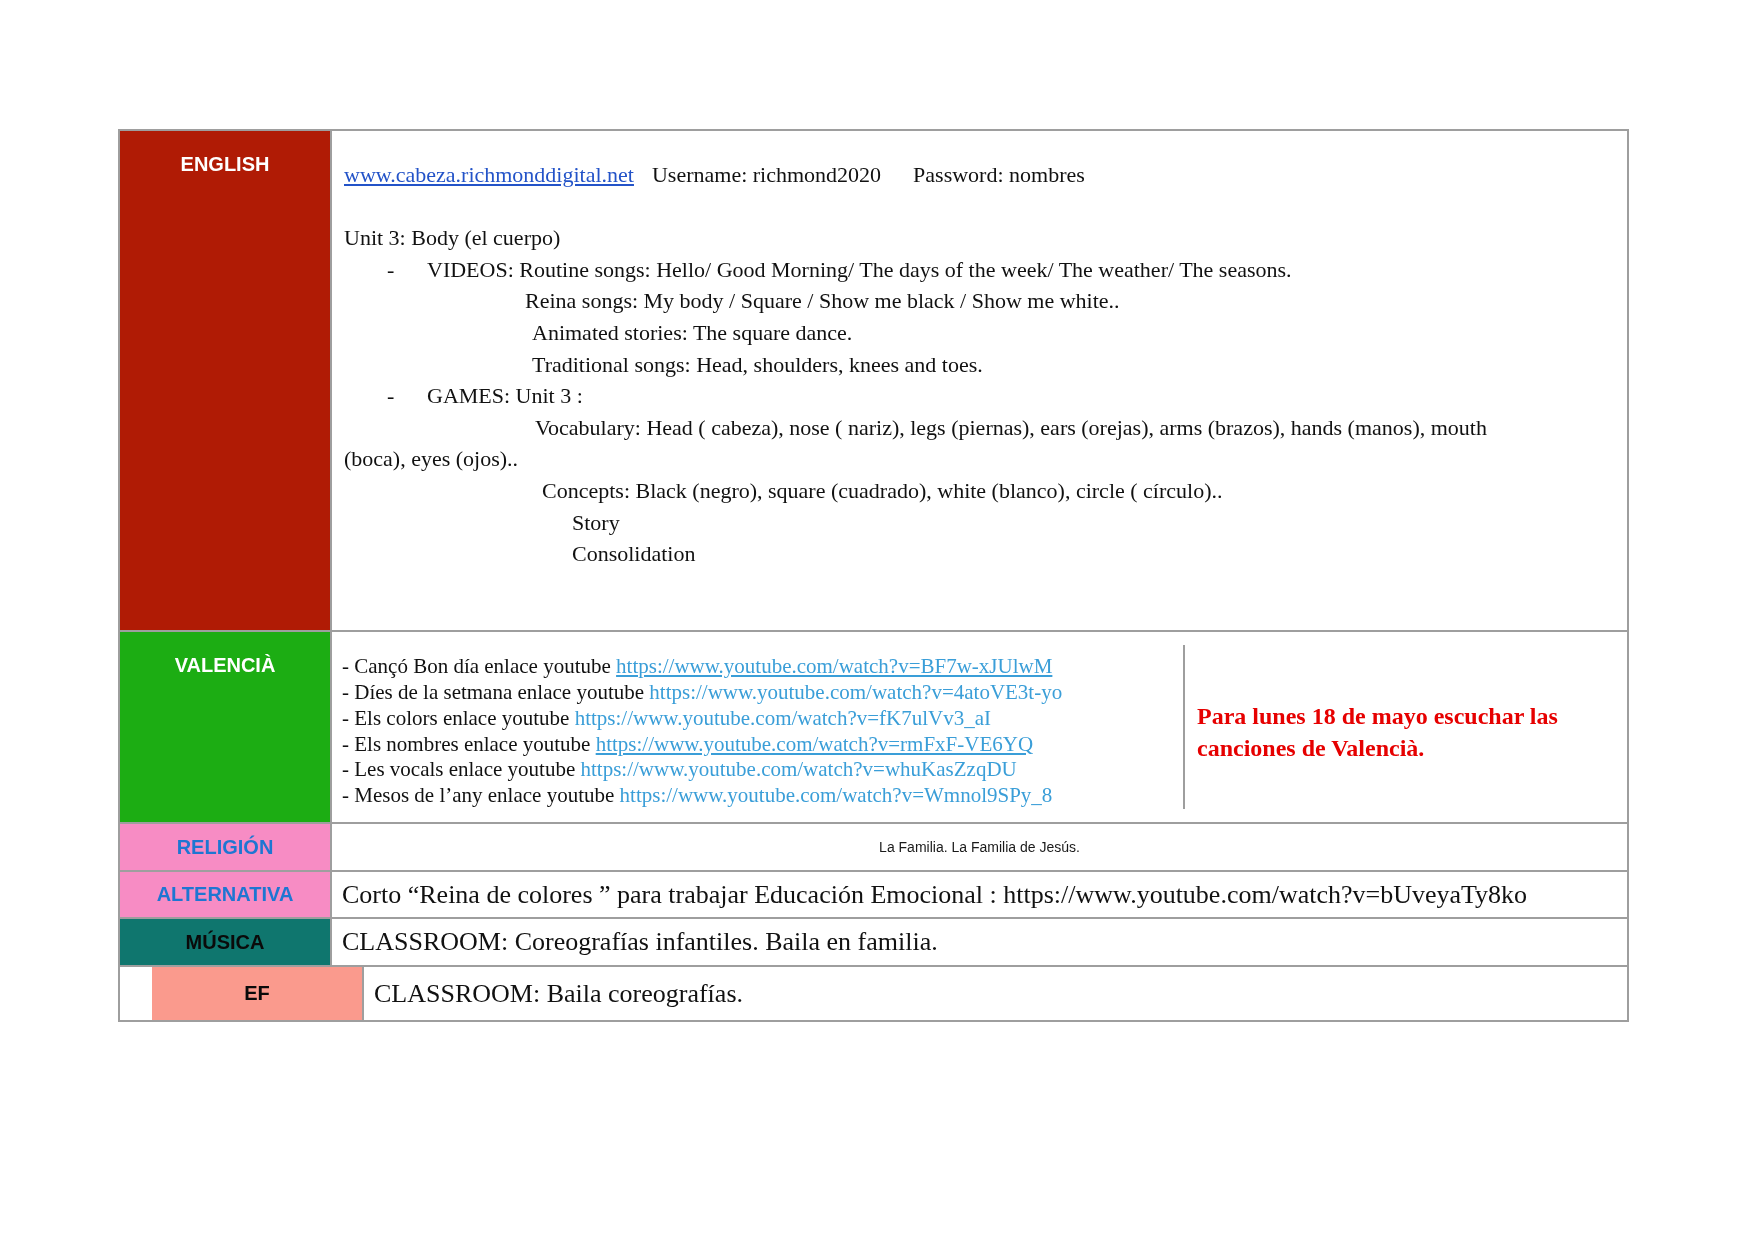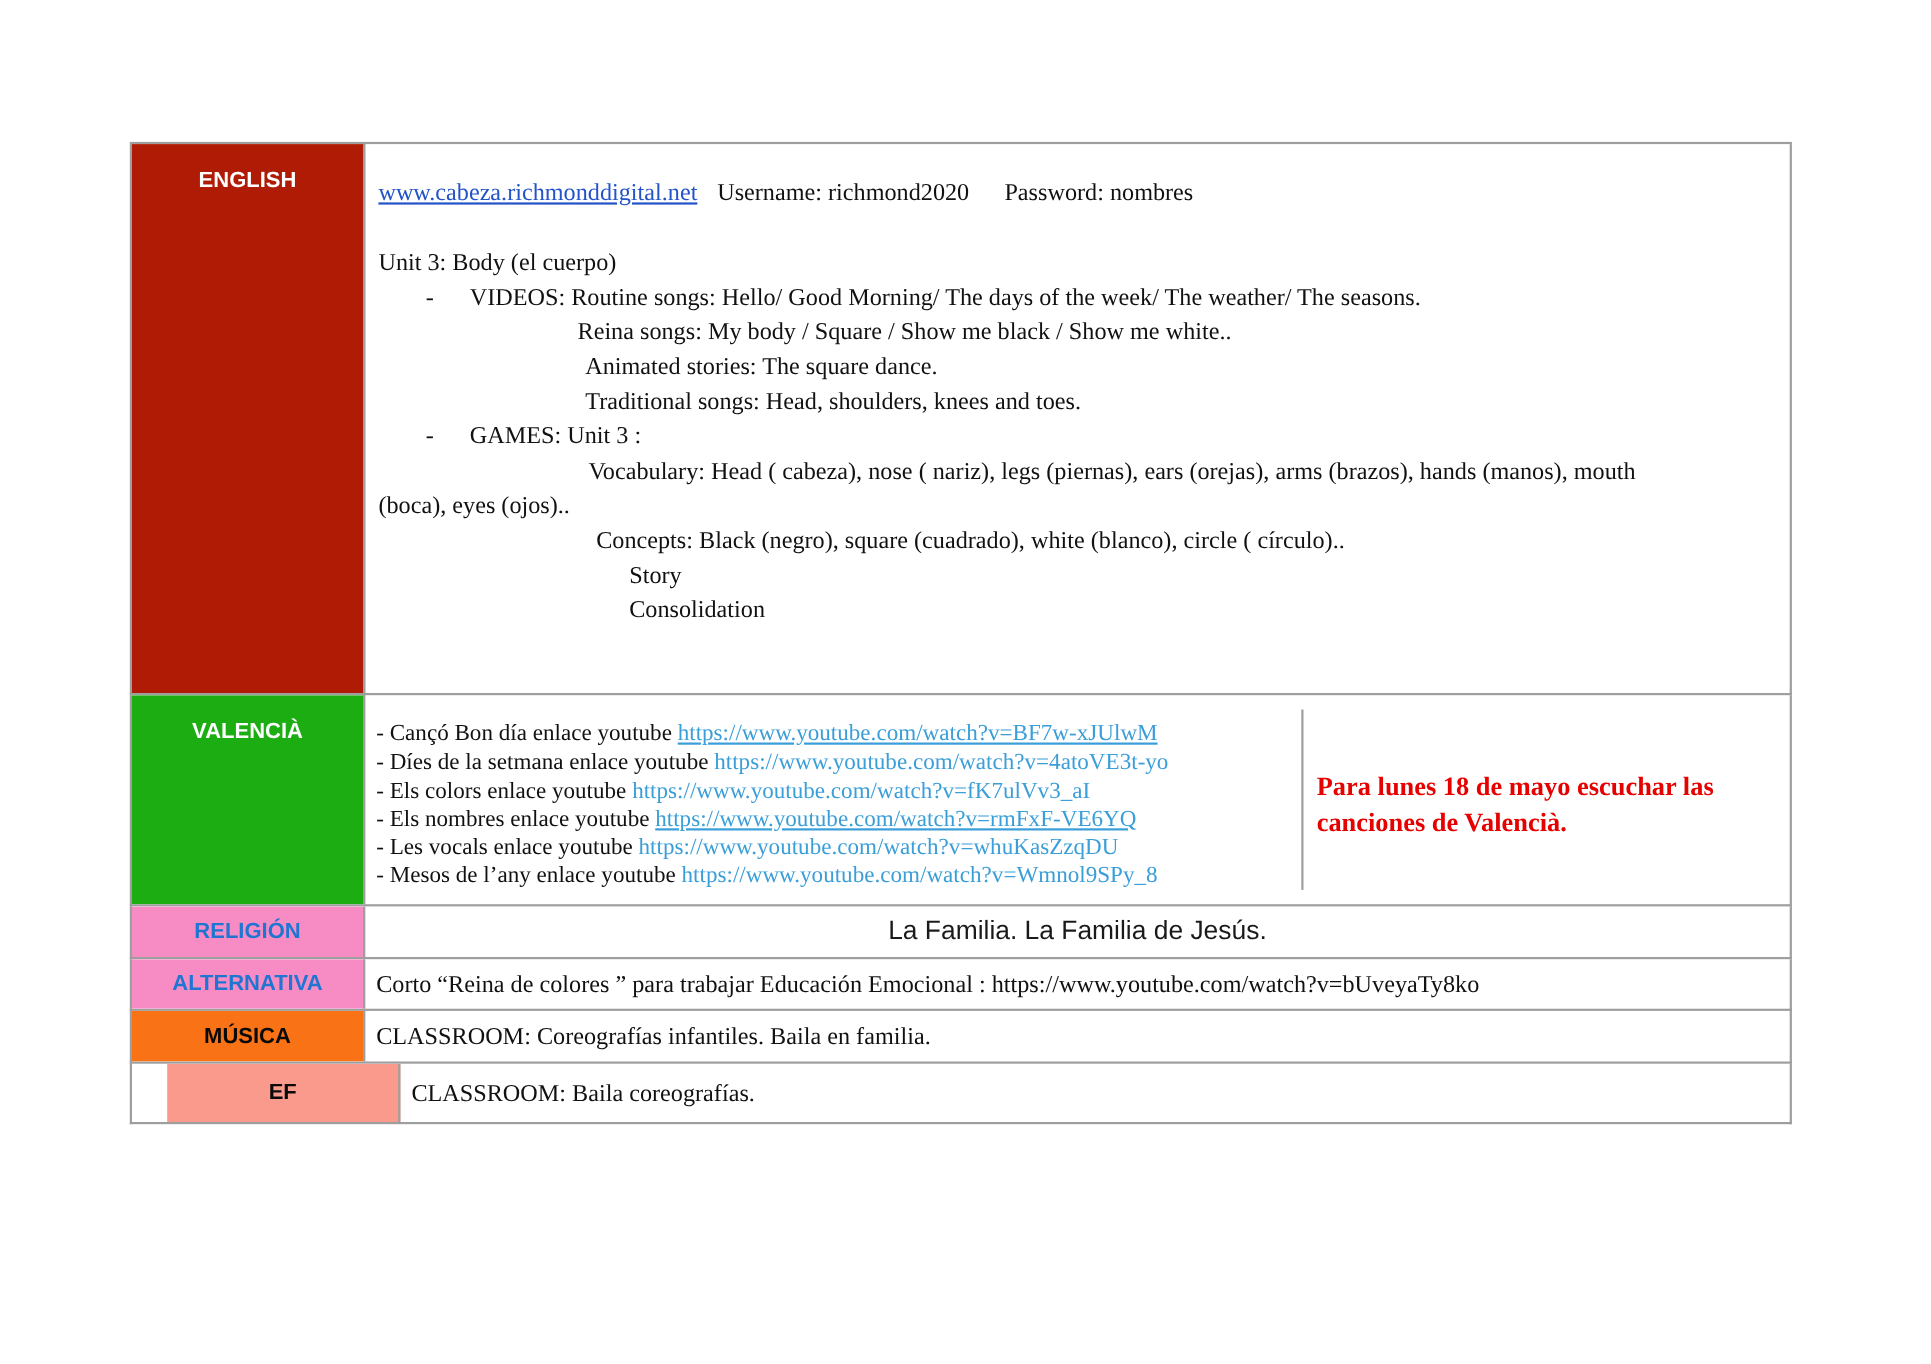--- a/index.html
+++ b/index.html
@@ -14,21 +14,21 @@
   .r-alternativa{height:47px;}
   .r-musica{height:48px;}
   .r-ef{height:55px;padding-left:32px;}
   .lbl{box-sizing:border-box;width:212px;flex:0 0 212px;border-right:2px solid #9e9e9e;
        display:flex;justify-content:center;align-items:center;
        font-family:"Liberation Sans", sans-serif;font-weight:bold;font-size:20px;}
   .lbl.top{align-items:flex-start;padding-top:22px;}
   .lbl-english{background:#b01b05;color:#ffffff;}
   .lbl-valencia{background:#1cad13;color:#ffffff;padding-top:12px;}
   .lbl-pink{background:#f78cc4;color:#1e76d2;}
-  .lbl-blue{background:#f97316;color:#0a0a0a;}
+  .lbl-blue{background:#0f766e;color:#0a0a0a;}
   .lbl-salmon{background:#fa9a8d;color:#0a0a0a;}
   .content{flex:1 1 auto;box-sizing:border-box;overflow:hidden;}
   
   .eng{padding:28px 10px 0 12px;font-size:22px;line-height:31.6px;white-space:nowrap;}
   .eng .line{white-space:nowrap;}
   .spacer{height:31.6px;}
   .site-link{color:#2353c8;text-decoration:underline;}
   .cred{margin-left:18px;}
   .cred2{margin-left:32px;}
   .ind-bullet{display:flex;}
@@ -41,22 +41,22 @@
   
   .val-wrap{display:flex;flex:1 1 auto;align-items:center;}
   .val-links{box-sizing:border-box;width:853px;flex:0 0 853px;border-right:2px solid #9e9e9e;
              padding:9px 8px 0 10px;font-size:21px;line-height:25.8px;white-space:nowrap;}
   .yt-link{color:#3a9ed8;text-decoration:none;}
   .yt-link.underlined{text-decoration:underline;}
   .val-note{flex:1 1 auto;padding:9px 12px 0 12px;font-size:24px;font-weight:bold;
             line-height:32px;color:#e60000;}
   
   .c-center{display:flex;align-items:center;justify-content:center;
-            font-family:"Liberation Sans", sans-serif;font-size:24px;color:#1a1a1a;}
-  .c-left{display:flex;align-items:center;padding-left:10px;font-size:22px;white-space:nowrap;}
+            font-family:"Liberation Sans", sans-serif;font-size:14px;color:#1a1a1a;}
+  .c-left{display:flex;align-items:center;padding-left:10px;font-size:26px;white-space:nowrap;}
 </style>
 </head>
 <body>
 
 <div class="canvas">
   <div class="tbl">
 
     <div class="row r-english">
       <div class="lbl top lbl-english">ENGLISH</div>
       <div class="content eng">

